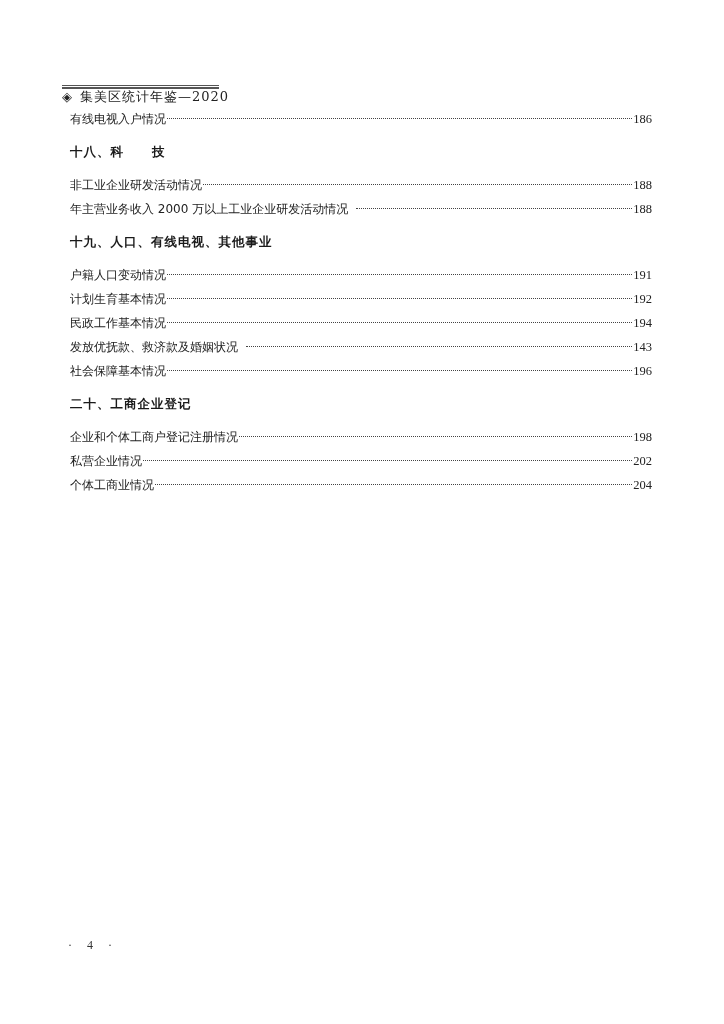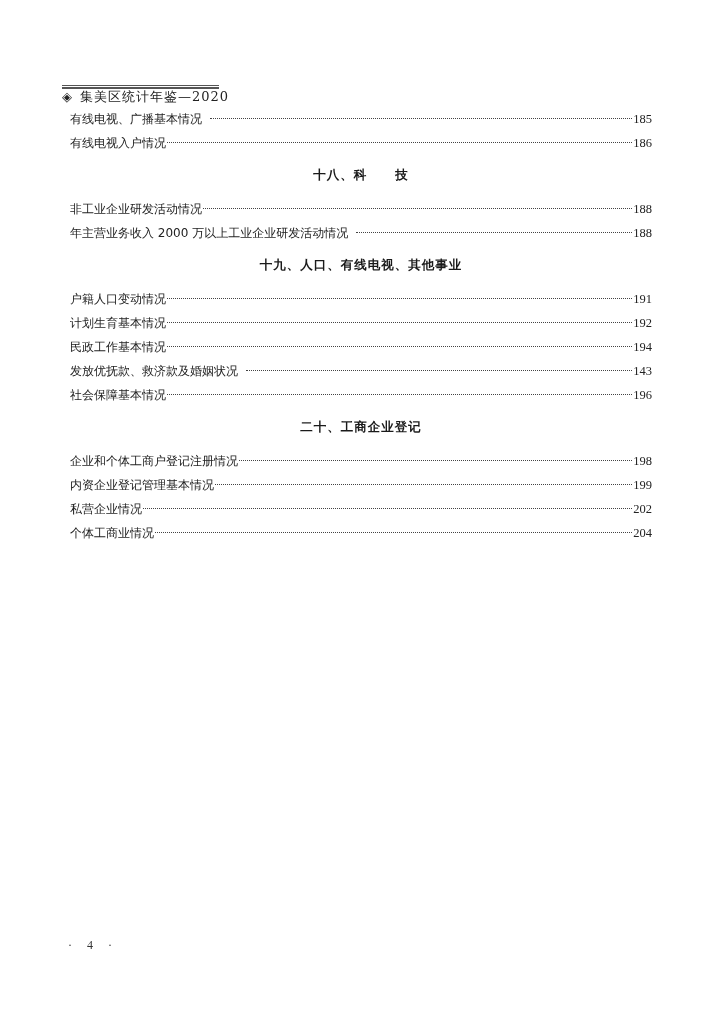--- a/index.html
+++ b/index.html
@@ -77,22 +77,21 @@
       min-width: 20px;
     }
     .toc-leader.gap { margin-left: 8px; }
     .toc-page {
       flex: 0 0 auto;
       font-family: "Liberation Serif", "DejaVu Serif", serif;
       font-size: 12.5px;
       color: #222;
     }
     .section-heading {
-      text-align: center;
-      font-family: Liberation Mono, monospace;
+      font-family: Liberation Sans, sans-serif;
       font-size: 12.5px;
       font-weight: bold;
       letter-spacing: 1px;
       color: #1a1a1a;
       height: 34px;
       line-height: 34px;
       margin: 4px 0 4px 0;
     }
     .section-heading .wide-gap { display: inline-block; width: 28px; }
     .page-number {
@@ -109,25 +108,20 @@
 <body>
 
 <div class="running-header">
   <span class="diamond">◈</span><span>集美区统计年鉴—2020</span>
 </div>
 <div class="header-rule-thin"></div>
 <div class="header-rule-thick"></div>
 
 <div class="toc">
 
-  <div class="toc-row">
-    <span class="toc-title">有线电视、广播基本情况</span>
-    <span class="toc-leader gap"></span>
-    <span class="toc-page">185</span>
-  </div>
   <div class="toc-row">
     <span class="toc-title">有线电视入户情况</span>
     <span class="toc-leader"></span>
     <span class="toc-page">186</span>
   </div>
 
   <div class="section-heading">
     <span>十八、科</span><span class="wide-gap"></span><span>技</span>
   </div>
   <div class="toc-row">
@@ -168,25 +162,20 @@
     <span class="toc-page">196</span>
   </div>
 
   <div class="section-heading">二十、工商企业登记</div>
   <div class="toc-row">
     <span class="toc-title">企业和个体工商户登记注册情况</span>
     <span class="toc-leader"></span>
     <span class="toc-page">198</span>
   </div>
   <div class="toc-row">
-    <span class="toc-title">内资企业登记管理基本情况</span>
-    <span class="toc-leader"></span>
-    <span class="toc-page">199</span>
-  </div>
-  <div class="toc-row">
     <span class="toc-title">私营企业情况</span>
     <span class="toc-leader"></span>
     <span class="toc-page">202</span>
   </div>
   <div class="toc-row">
     <span class="toc-title">个体工商业情况</span>
     <span class="toc-leader"></span>
     <span class="toc-page">204</span>
   </div>
 </div>

